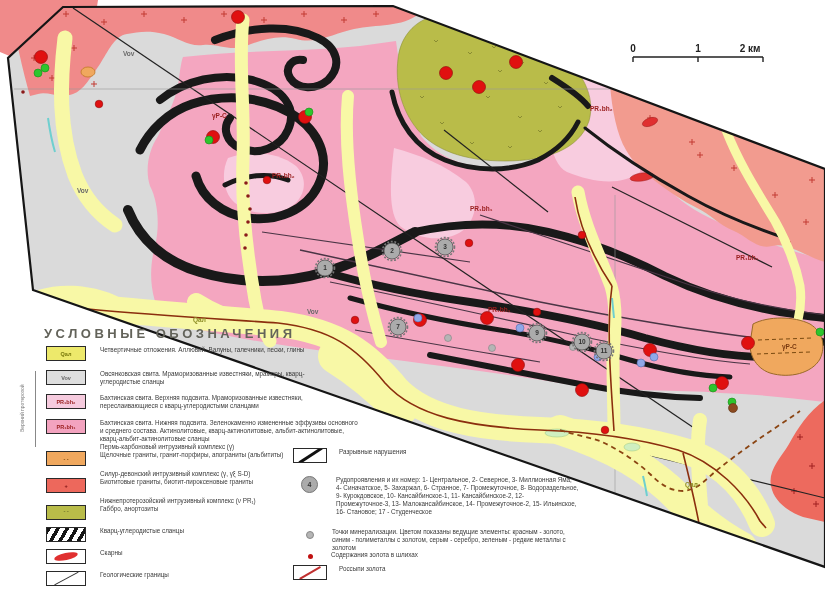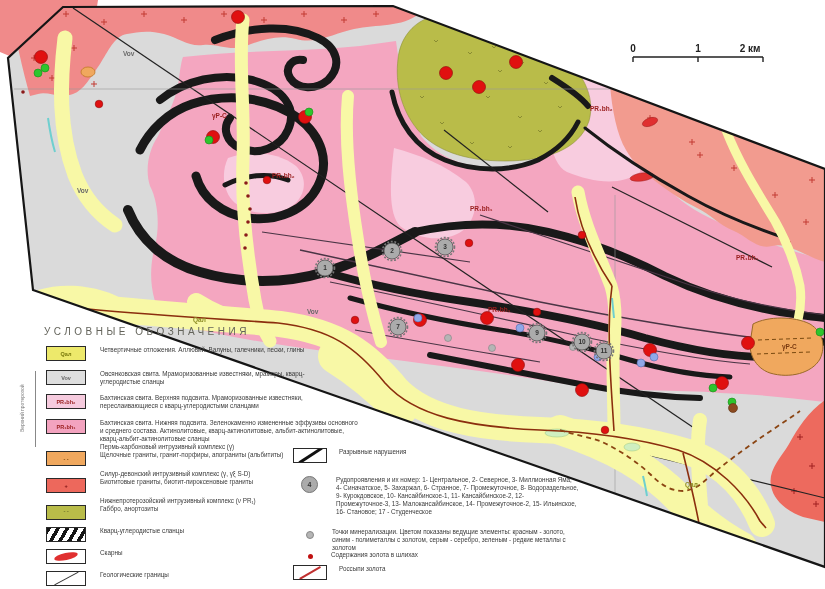--- a/index.html
+++ b/index.html
@@ -1,20 +1,20 @@
 <!DOCTYPE html>
 <html><head>
 <meta charset="utf-8">
 <style>
   html,body{margin:0;padding:0;background:#fff;}
   #stage{position:relative;width:825px;height:589px;background:#fff;overflow:hidden;
          font-family:"Liberation Sans",sans-serif;}
   #map-svg{position:absolute;left:0;top:0;}
   #legend{position:absolute;left:0;top:0;width:825px;height:589px;pointer-events:none;}
-  #legend-title{position:absolute;left:44px;top:326px;font-size:10px;font-weight:normal;
+  #legend-title{position:absolute;left:44px;top:326px;font-size:13px;font-weight:bold;
                 letter-spacing:3.5px;color:#63635a;}
   #era-label{position:absolute;left:17px;top:368px;height:80px;width:10px;
              writing-mode:vertical-rl;transform:rotate(180deg);font-size:5px;color:#777;
              text-align:center;line-height:10px;}
   #era-line{position:absolute;left:35px;top:371px;width:1px;height:76px;background:#888;}
   .lrow{position:absolute;display:flex;align-items:flex-start;}
   .sw{width:40px;height:15px;border:1.6px solid #2a2a2a;box-sizing:border-box;flex:0 0 auto;
       display:flex;align-items:center;justify-content:center;font-size:5.5px;font-weight:bold;
       background:#fff;overflow:hidden;position:relative;}
   .ltext{font-size:6.3px;color:#3a3a3a;line-height:1.28;margin-left:14px;}

